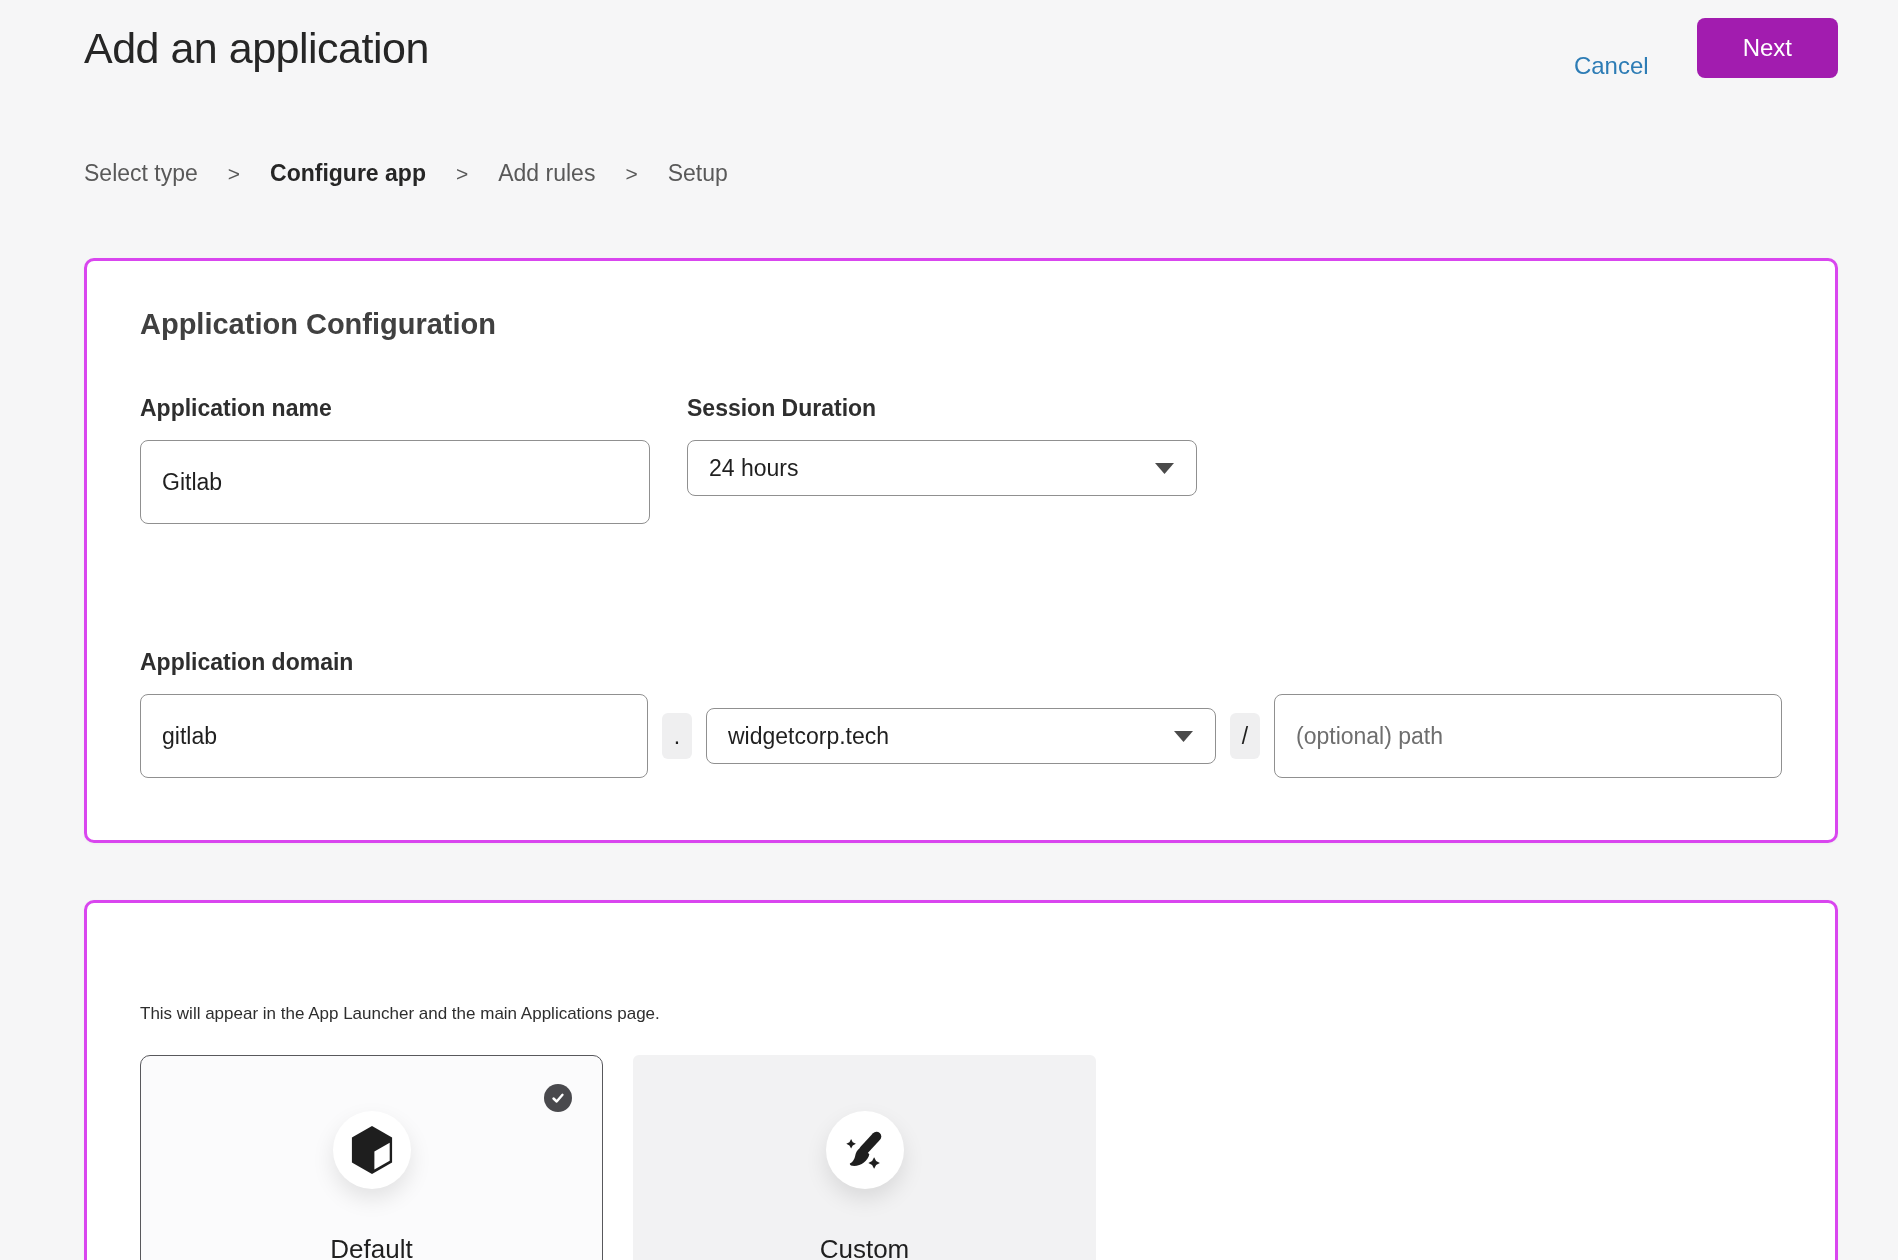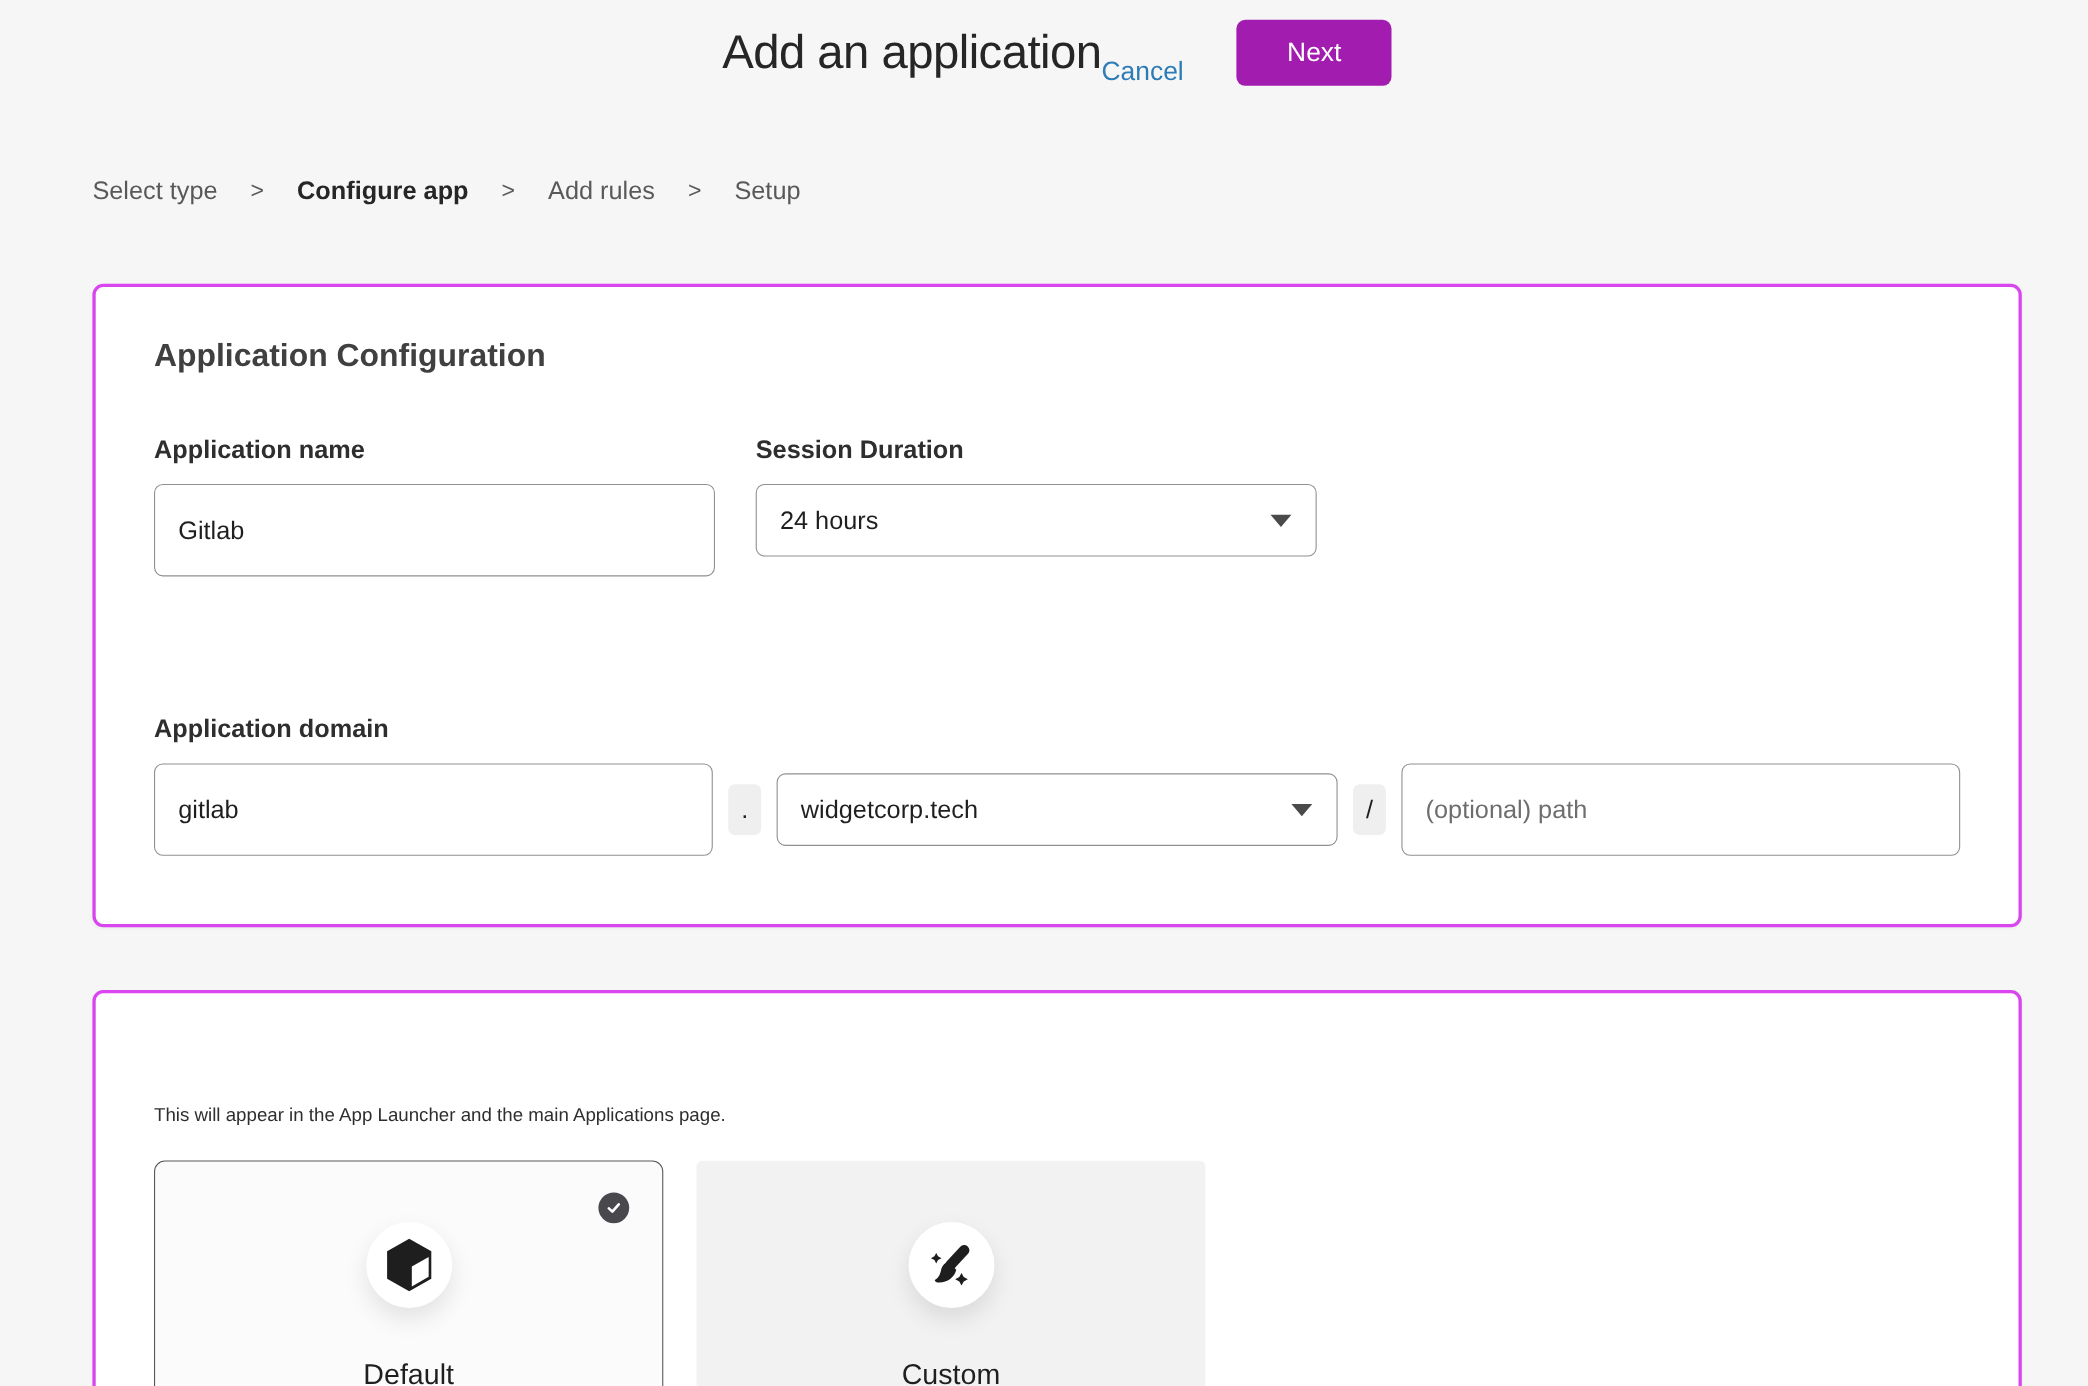--- a/index.html
+++ b/index.html
@@ -6,21 +6,21 @@
   html,body { width:1898px; height:1260px; overflow:hidden; }
   body {
     background:#f6f6f7;
     font-family:"Liberation Sans", sans-serif;
     color:#2b2b2b;
   }
   .page { padding:0 60px 0 84px; }
 
   
   .header {
-    display:flex; align-items:center; justify-content:center;
+    display:flex; align-items:center; justify-content:space-between;
     padding-top:24px; height:72px;
   }
   .page-title { font-size:43px; font-weight:400; color:#262626; letter-spacing:-0.5px; }
   .header-actions { display:flex; align-items:center; gap:48px; }
   .cancel-link { font-size:24px; color:#2d7cb5; cursor:pointer;margin-top:36px; }
   .next-btn {
     background:#a21caf; color:#ffffff; font-size:24px; font-family:inherit;
     border:none; border-radius:8px; height:60px; padding:0 46px; cursor:pointer;
   }
 
@@ -47,21 +47,21 @@
   .form-row { display:flex; gap:37px; margin-top:54px; }
   .field { width:510px; }
   .field-label { display:block; font-size:23px; font-weight:700; color:#2e2e2e; margin-bottom:18px; }
   .text-input {
     width:100%; height:84px; border:1.5px solid #909090; border-radius:8px;
     font-size:23px; font-family:inherit; color:#1f1f1f; padding:0 21px; background:#ffffff;
     outline:none;
   }
   .text-input::placeholder { color:#6e6e6e; }
   .select {
-    width:100%; height:66px; border:1.5px solid #909090; border-radius:8px;
+    width:100%; height:56px; border:1.5px solid #909090; border-radius:8px;
     background:#ffffff; display:flex; align-items:center; justify-content:space-between;
     padding:0 21px; font-size:23px; color:#1f1f1f; cursor:pointer;
   }
   .caret-icon { flex:0 0 auto; margin-left:12px; display:block; }
 
   .domain-section { margin-top:125px; }
   .domain-row { display:flex; align-items:center; gap:14px; }
   .domain-sub { width:508px; flex:0 0 auto; }
   .sep-box {
     flex:0 0 auto; width:30px; height:46px; background:#efeff0; border-radius:6px;

